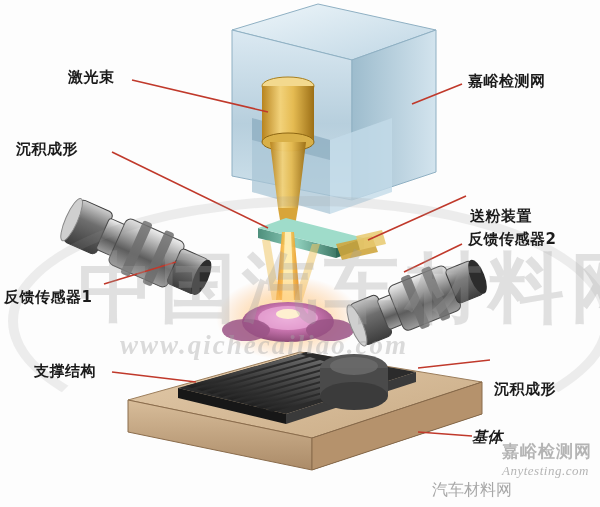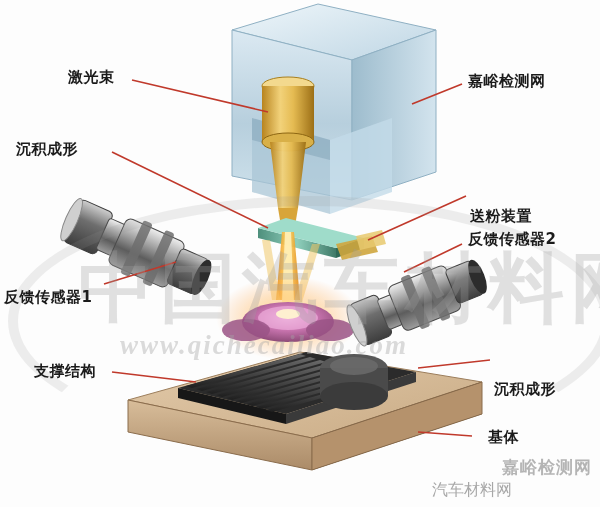--- a/index.html
+++ b/index.html
@@ -250,25 +250,26 @@
       <path d="M472,436 L418,432"></path>
     </g>
   </svg>
 
   <div class="wm-arc"></div>
   <div class="wm-cn wm-main">中国汽车材料网</div>
   <div class="wm-cn wm-sub">www.qichecailiao.com</div>
   <div class="wm-bl">汽车材料网</div>
   <div class="wm-br">
     <div class="l1">嘉峪检测网</div>
+    <div class="l2">Anytesting.com</div>
   </div>
 
   <div class="lbl" style="left:68px;top:68px;">激光束</div>
   <div class="lbl" style="left:468px;top:72px;">嘉峪检测网</div>
   <div class="lbl" style="left:16px;top:140px;">沉积成形</div>
   <div class="lbl" style="left:470px;top:182px;margin-top:25px;">送粉装置</div>
   <div class="lbl" style="left:468px;top:230px;text-align:right;">反馈传感器2</div>
   <div class="lbl" style="left:4px;top:288px;">反馈传感器1</div>
   <div class="lbl" style="left:34px;top:362px;">支撑结构</div>
   <div class="lbl" style="left:494px;top:348px;margin-top:32px;">沉积成形</div>
-  <div class="lbl" style="left:488px;top:428px;">基体</div>
+  <div class="lbl" style="left:472px;top:428px;font-style:italic;">基体</div>
 
 </div>
 
 </body></html>

